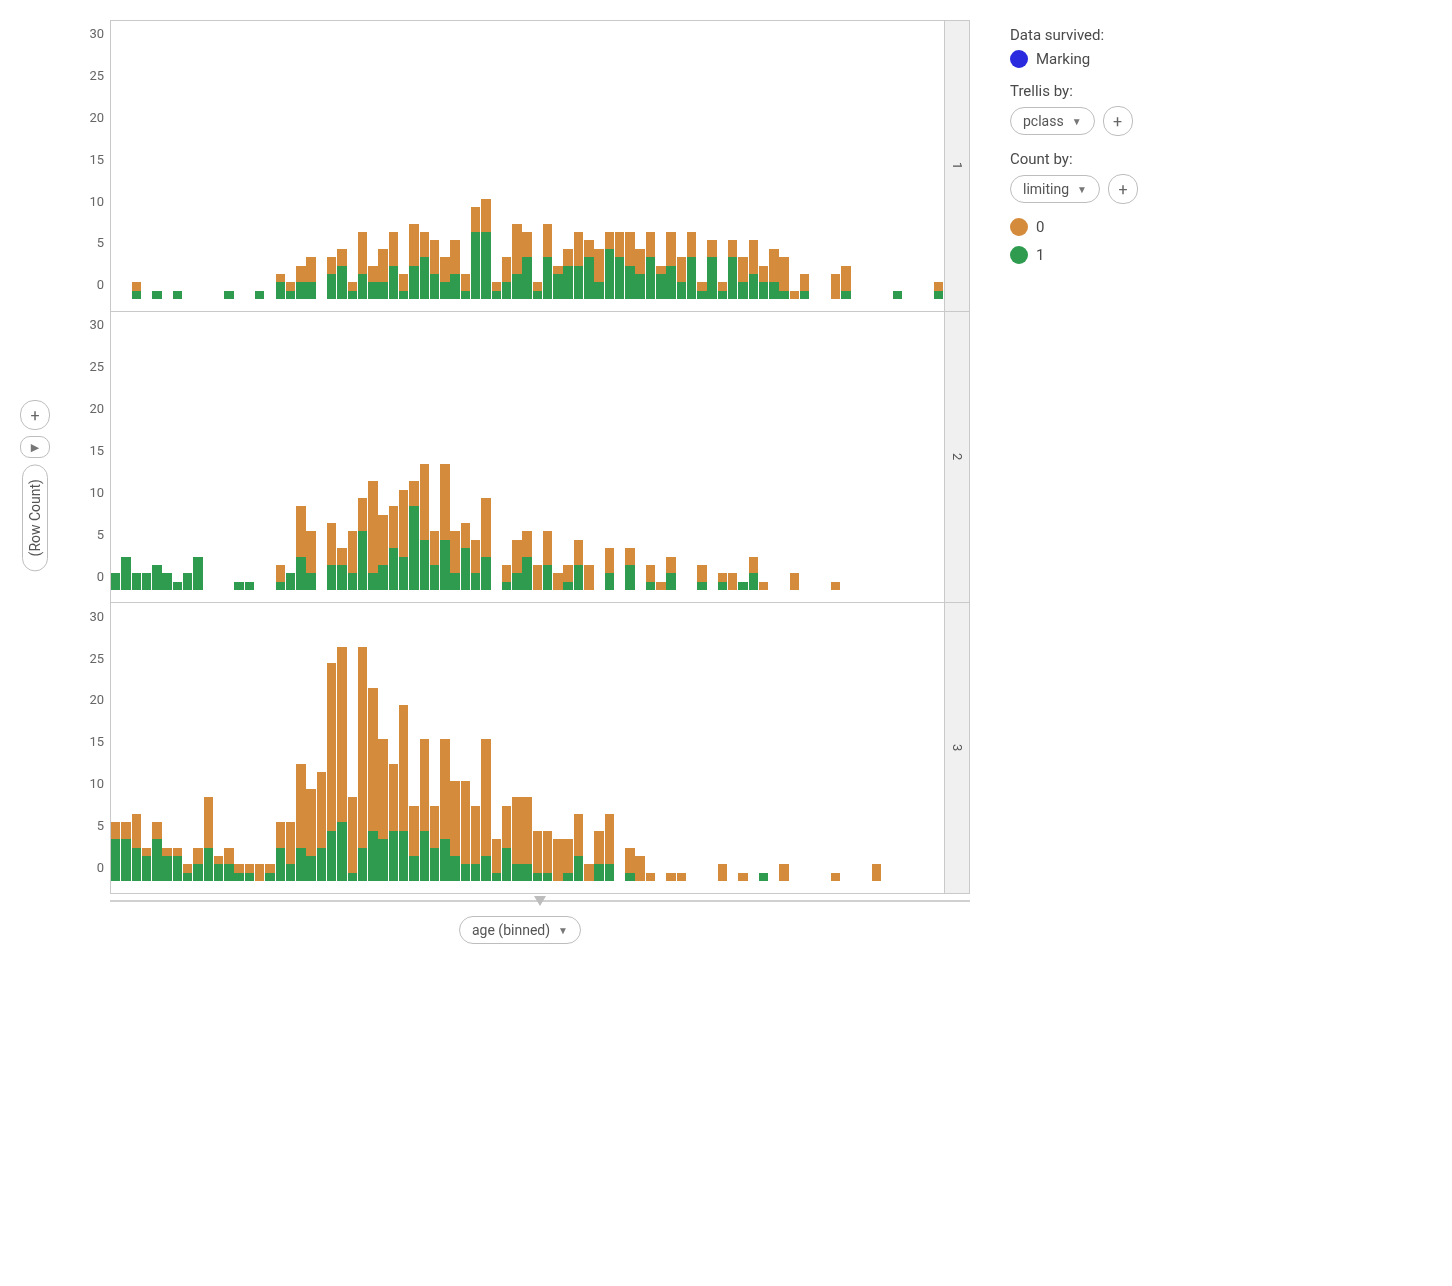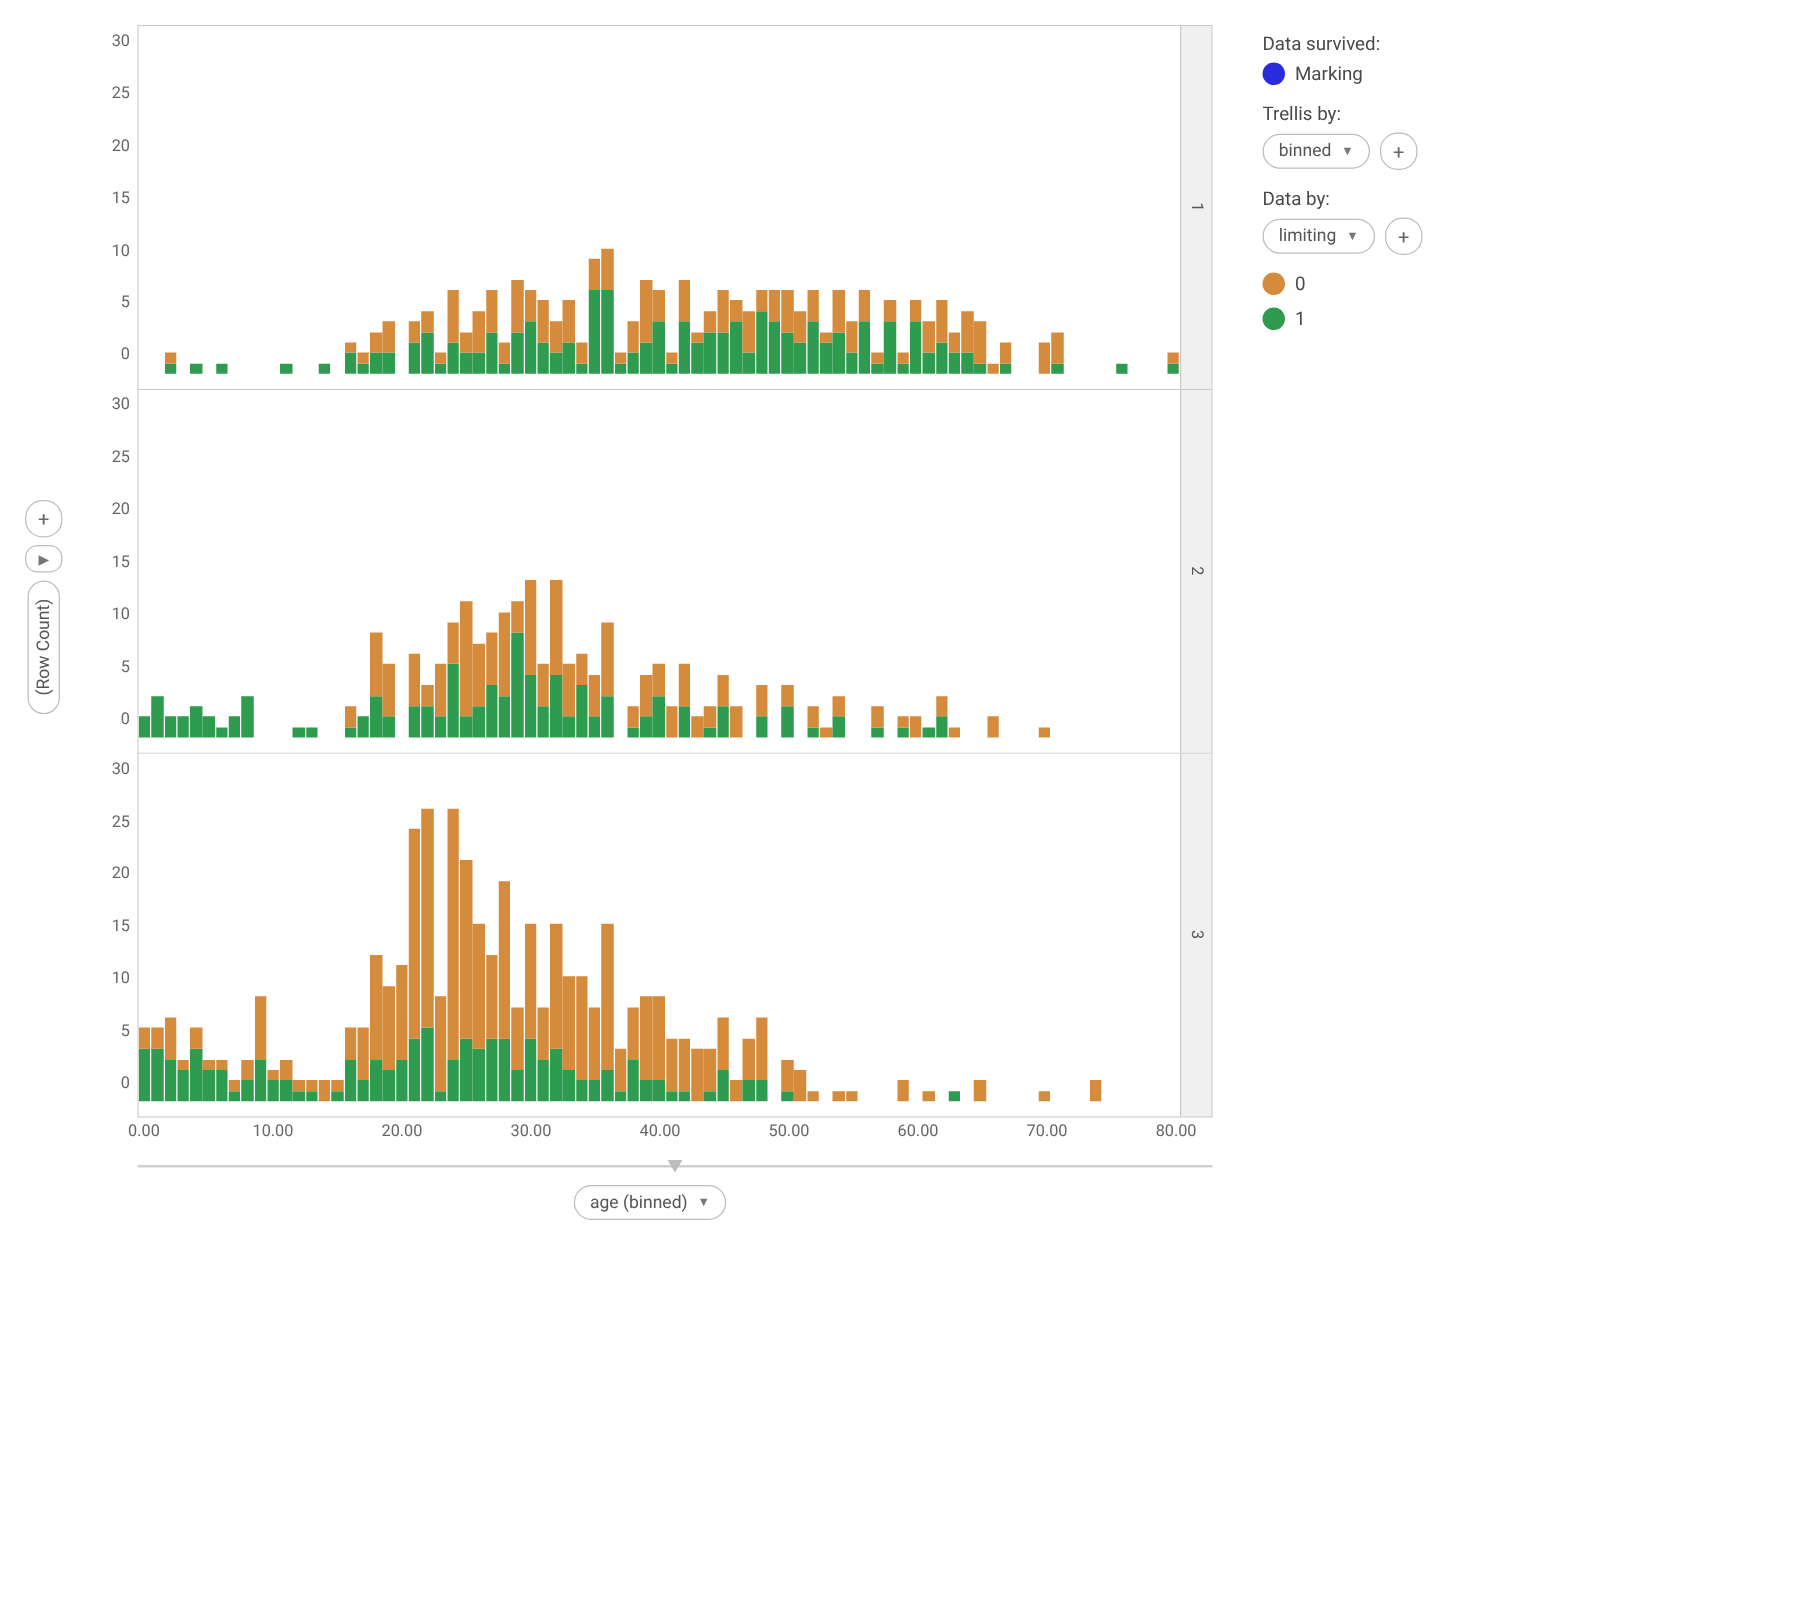--- a/index.html
+++ b/index.html
@@ -753,35 +753,20 @@
                 <div class="bar" style="left: 91.358%; width: 1.1358%; height: 16.75px;">
                   <div class="seg s0" style="bottom: 0px; height: 16.75px;"></div>
                 </div>
               </div>
             </div>
             <div class="trellis-tab">3</div>
           </div>
         </div>
     </div>
 
-    <div class="xaxis-row">
-      <div class="xaxis-spacer"></div>
-      <div class="xaxis" id="xaxis">
-          <span class="xtick" style="left: 0.617284%;">0.00</span>
-          <span class="xtick" style="left: 12.963%;">10.00</span>
-          <span class="xtick" style="left: 25.3086%;">20.00</span>
-          <span class="xtick" style="left: 37.6543%;">30.00</span>
-          <span class="xtick" style="left: 50%;">40.00</span>
-          <span class="xtick" style="left: 62.3457%;">50.00</span>
-          <span class="xtick" style="left: 74.6914%;">60.00</span>
-          <span class="xtick" style="left: 87.037%;">70.00</span>
-          <span class="xtick" style="left: 99.3827%;">80.00</span>
-        </div>
-      <div style="width:24px"></div>
-    </div>
 
     <div class="slider">
       <div class="slider-track"></div>
       <div class="slider-handle">
         <svg width="14" height="14" viewBox="0 0 14 14">
             <polygon points="7,2 13,12 1,12" fill="#bdbdbd" transform="rotate(180 7 7)"></polygon>
           </svg>
       </div>
     </div>
 
@@ -796,27 +781,27 @@
   <div class="side">
     <div class="side-label">Data survived:</div>
     <div class="row">
       <span class="dot" id="marking-dot" style="background: rgb(42, 42, 223);"></span>
       <span>Marking</span>
     </div>
 
     <div class="side-label">Trellis by:</div>
     <div class="row">
       <div class="pill">
-        <span>binned</span>
+        <span>pclass</span>
         <span class="caret">▼</span>
       </div>
       <div class="plus">+</div>
     </div>
 
-    <div class="side-label">Data by:</div>
+    <div class="side-label">Count by:</div>
     <div class="row">
       <div class="pill">
         <span>limiting</span>
         <span class="caret">▼</span>
       </div>
       <div class="plus">+</div>
     </div>
 
     <div id="legend">
         <div class="legend-item">

